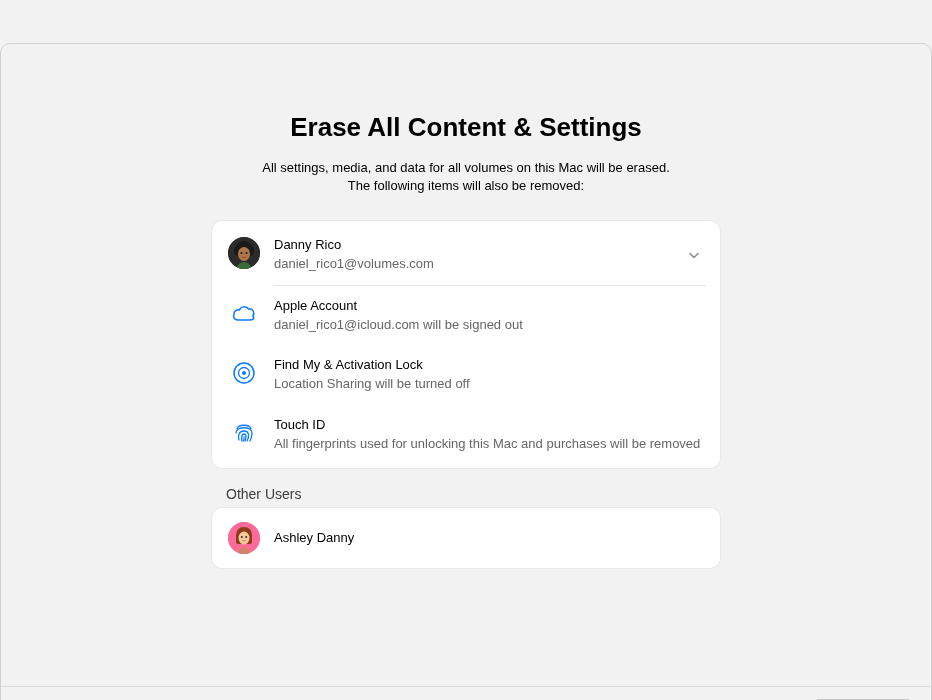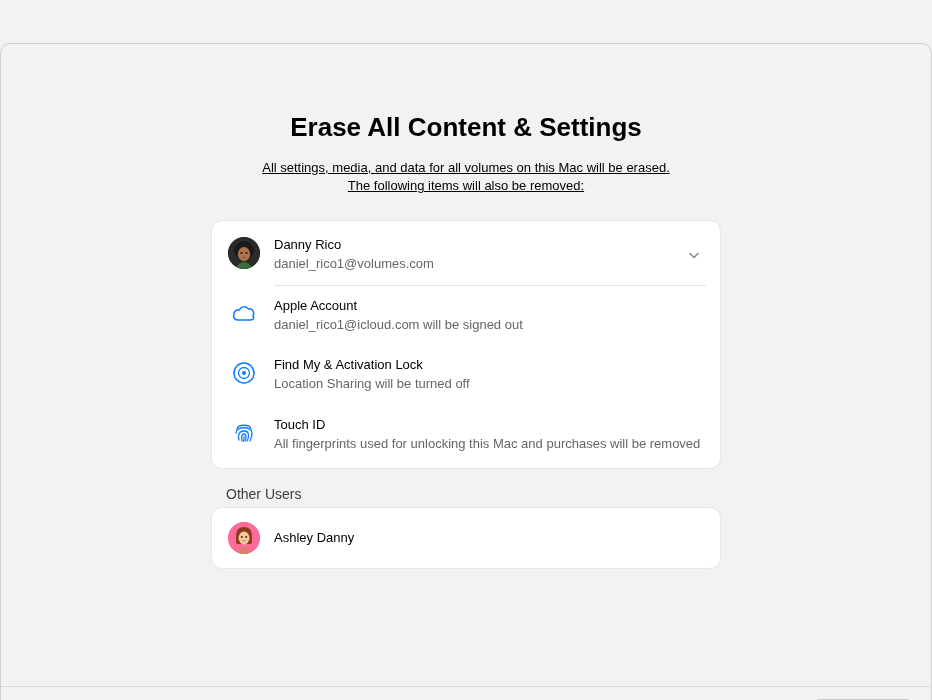--- a/index.html
+++ b/index.html
@@ -43,21 +43,20 @@
       text-align: center;
       margin-bottom: 16px;
     }
     .subtitle {
       font-size: 13px;
       color: #000;
       text-align: center;
       line-height: 1.4;
       margin-bottom: 26px;
       max-width: 520px;
-      text-decoration: underline;
     }
     .card {
       background: #ffffff;
       border-radius: 10px;
       width: 508px;
       padding: 4px 0;
       margin-bottom: 18px;
       box-shadow: 0 0 0 1px rgba(0,0,0,0.04);
     }
     .row {

